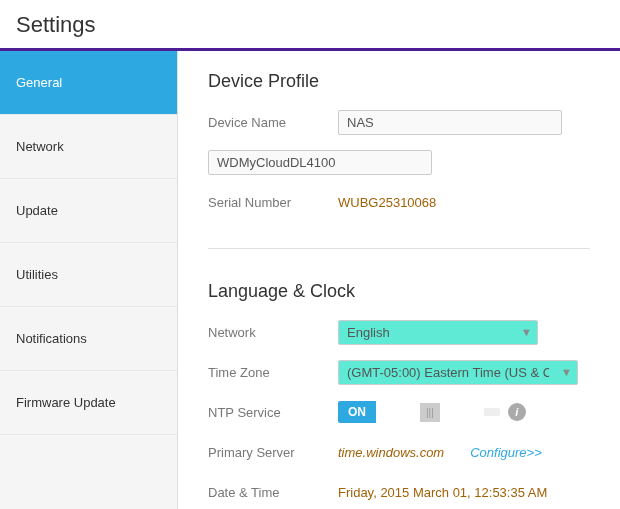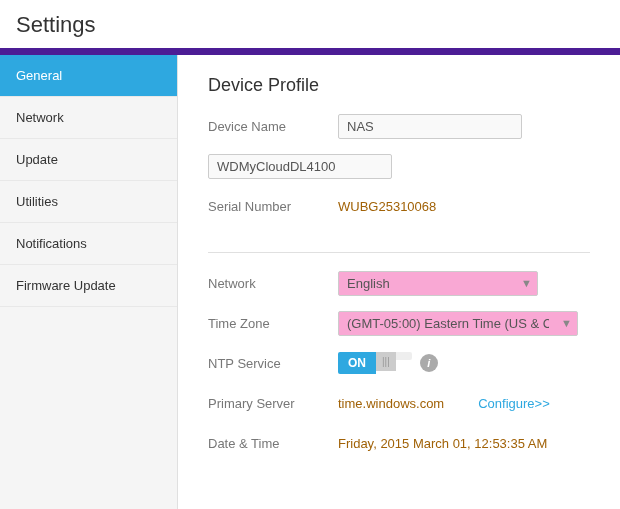--- a/index.html
+++ b/index.html
@@ -8,42 +8,42 @@
       font-size: 13px;
       background: #fff;
       color: #333;
       width: 620px;
       height: 509px;
       overflow: hidden;
     }
 
     .page-header {
       padding: 12px 16px 10px 16px;
-      border-bottom: 7px solid #4c1d95;
+      border-bottom: 3px solid #4c1d95;
     }
     .page-header h1 {
       font-size: 22px;
       font-weight: normal;
       color: #333;
     }
 
     .main-layout {
       display: flex;
       height: calc(509px - 48px);
     }
 
     
     .sidebar {
       width: 178px;
       background: #f5f5f5;
       border-right: 1px solid #e0e0e0;
       flex-shrink: 0;
     }
     .sidebar-item {
-      padding: 13px 16px;
+      padding: 24px 16px;
       cursor: pointer;
       color: #333;
       border-bottom: 1px solid #e8e8e8;
       font-size: 13px;
     }
     .sidebar-item.active {
       background: #2ea8e0;
       color: #fff;
     }
 
@@ -55,21 +55,21 @@
     }
 
     .section-title {
       font-size: 18px;
       font-weight: normal;
       color: #333;
       margin-bottom: 16px;
     }
 
     .form-section {
-      margin-bottom: 16px;
+      margin-bottom: 32px;
       padding-bottom: 20px;
       border-bottom: 1px solid #e0e0e0;
     }
 
     .form-row {
       display: flex;
       align-items: center;
       margin-bottom: 12px;
       min-height: 28px;
     }
@@ -80,39 +80,39 @@
       font-size: 13px;
       flex-shrink: 0;
     }
 
     .form-value {
       color: #a16207;
       font-size: 13px;
     }
 
     .form-input {
-      width: 184px;
+      width: 224px;
       padding: 4px 8px;
       border: 1px solid #ccc;
       background: #f9f9f9;
       color: #555;
       font-size: 13px;
       border-radius: 2px;
       outline: none;
     }
 
     .select-wrapper {
       position: relative;
       display: inline-block;
     }
     .form-select {
       width: 200px;
       padding: 4px 28px 4px 8px;
       border: 1px solid #ccc;
-      background: #f9a8d4;
+      background: #5eead4;
       color: #555;
       font-size: 13px;
       border-radius: 2px;
       appearance: none;
       outline: none;
       cursor: pointer;
     }
     .form-select-wide {
       width: 240px;
     }
@@ -127,22 +127,23 @@
     }
 
     
     .ntp-controls {
       display: flex;
       align-items: center;
       gap: 8px;
     }
     .toggle-btn {
       display: inline-flex;
-      align-items: flex-start;
+      align-items: center;
       cursor: pointer;
+      gap: 44px;
     }
     .toggle-on {
       background: #2ea8e0;
       color: #fff;
       padding: 4px 10px;
       font-size: 12px;
       font-weight: bold;
       border-radius: 2px 0 0 2px;
       border: none;
     }
@@ -180,21 +181,21 @@
     .configure-link {
       color: #2ea8e0;
       text-decoration: none;
       font-size: 13px;
       margin-left: 26px;
     }
 
     .primary-server-row {
       display: flex;
       align-items: flex-end;
-      gap: 8px;
+      font-style: italic;
     }
   </style>
 </head>
 <body>
 
 <div class="page-header">
   <h1>Settings</h1>
 </div>
 
 <div class="main-layout">
@@ -234,20 +235,21 @@
         <input type="text" class="form-input" readonly="" value="WDMyCloudDL4100" style="">
       </div>
 
       <div class="form-row">
         <span class="form-label">Serial Number</span>
         <span class="form-value">WUBG25310068</span>
       </div>
     </div>
 
     <div>
+      <div class="section-title">Language &amp; Clock</div>
 
       <div class="form-row">
         <span class="form-label">Network</span>
         <div class="select-wrapper">
           <select class="form-select">
             <option>English</option>
           </select>
           <span class="select-arrow">▼</span>
         </div>
       </div>

